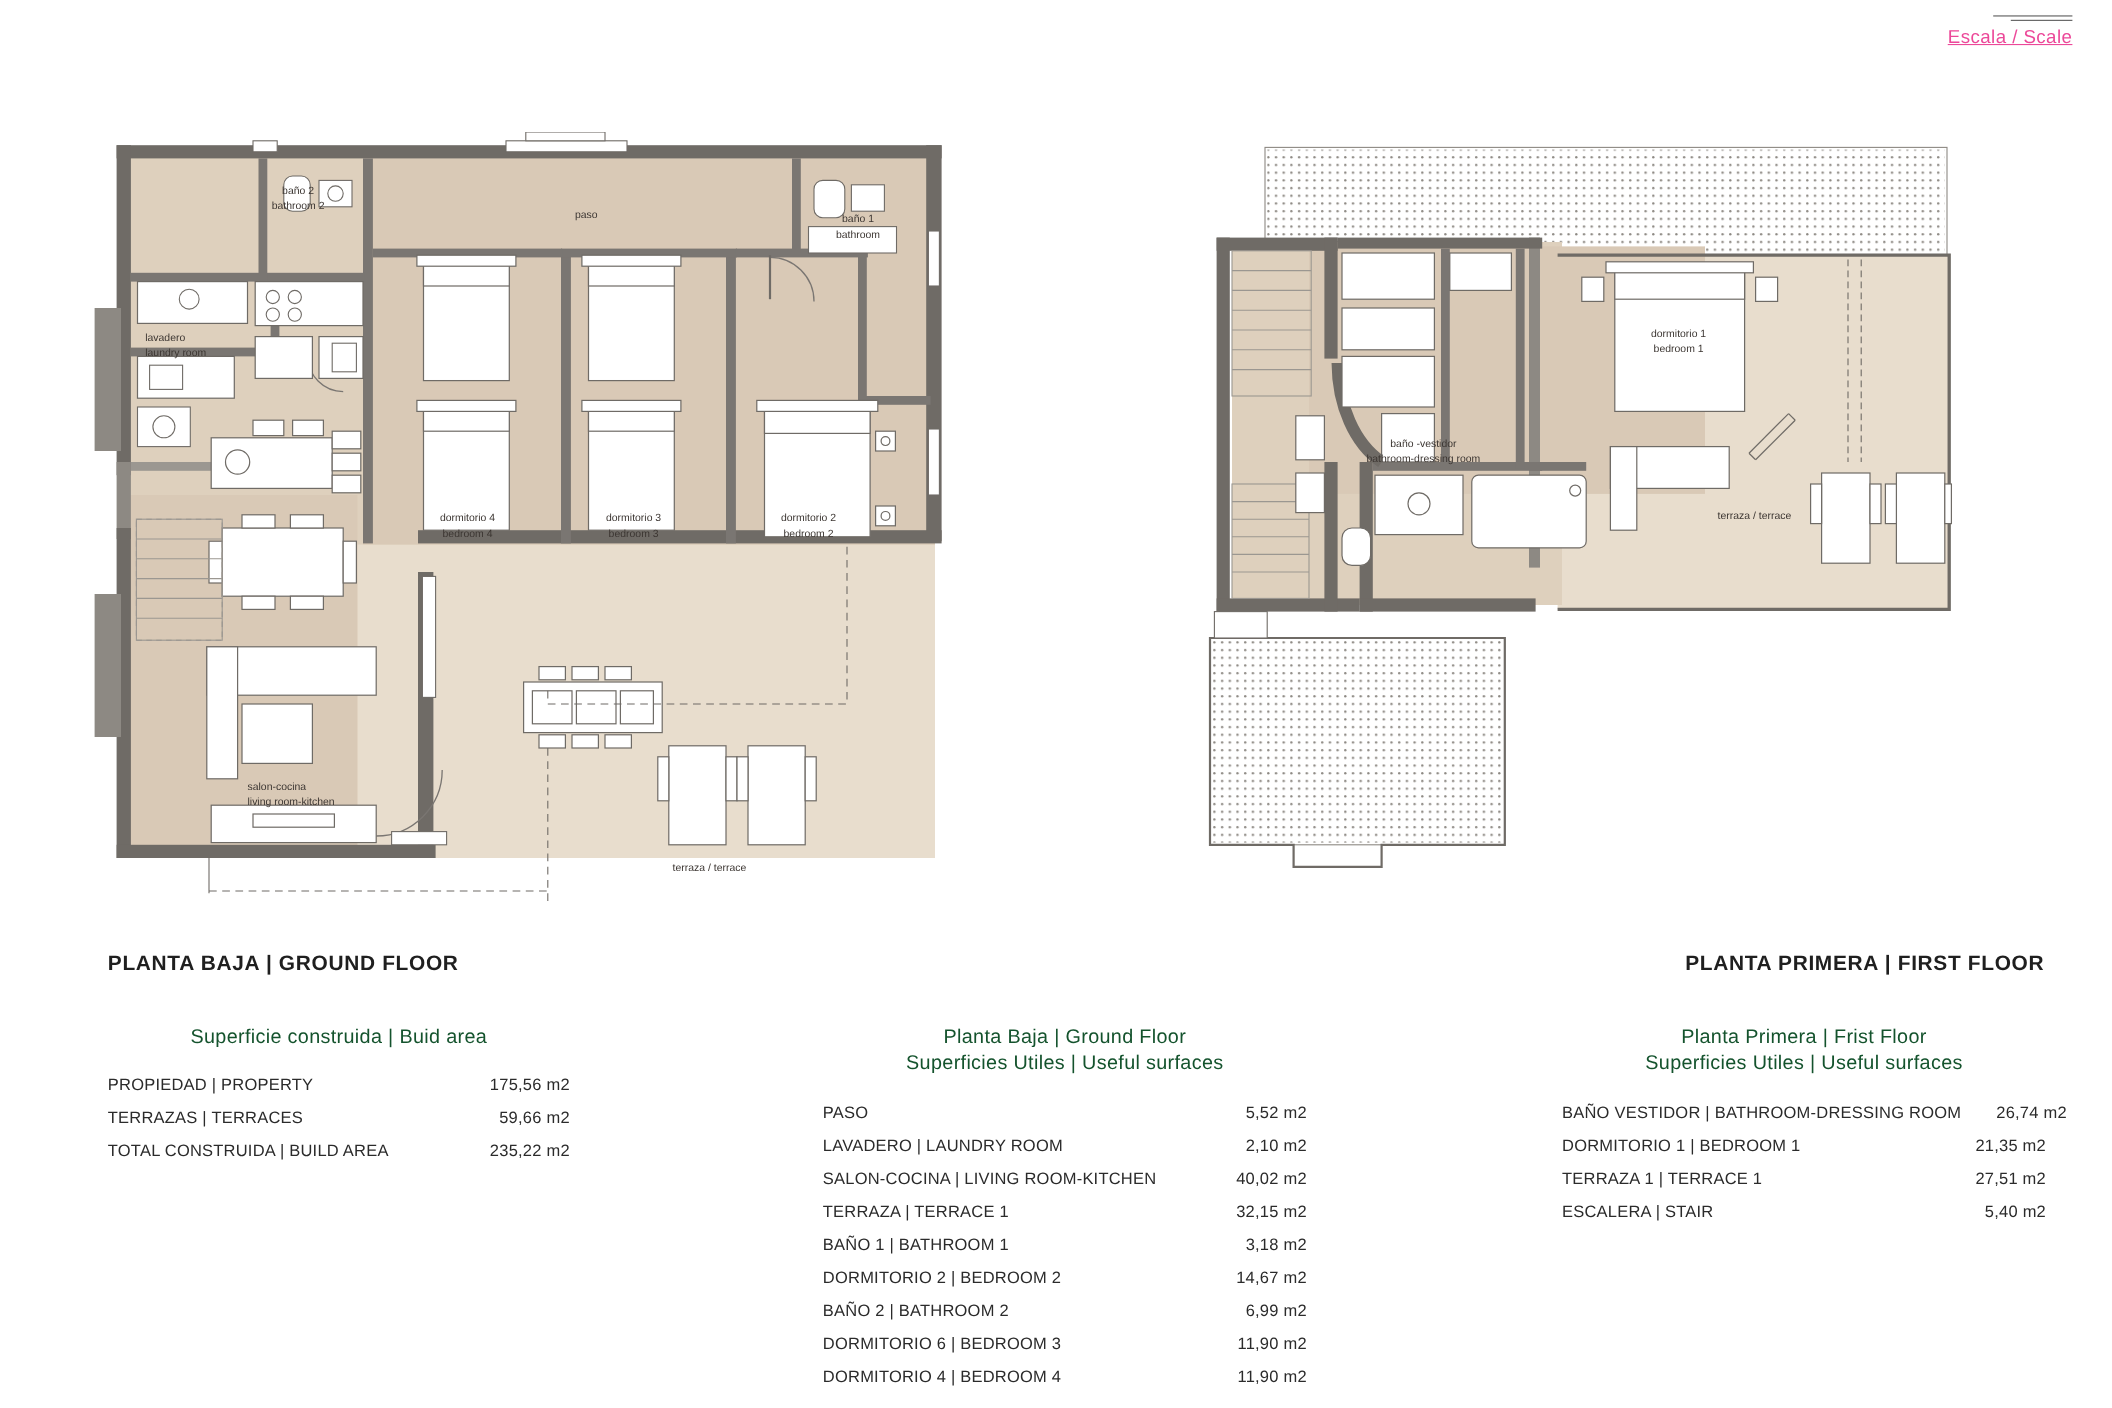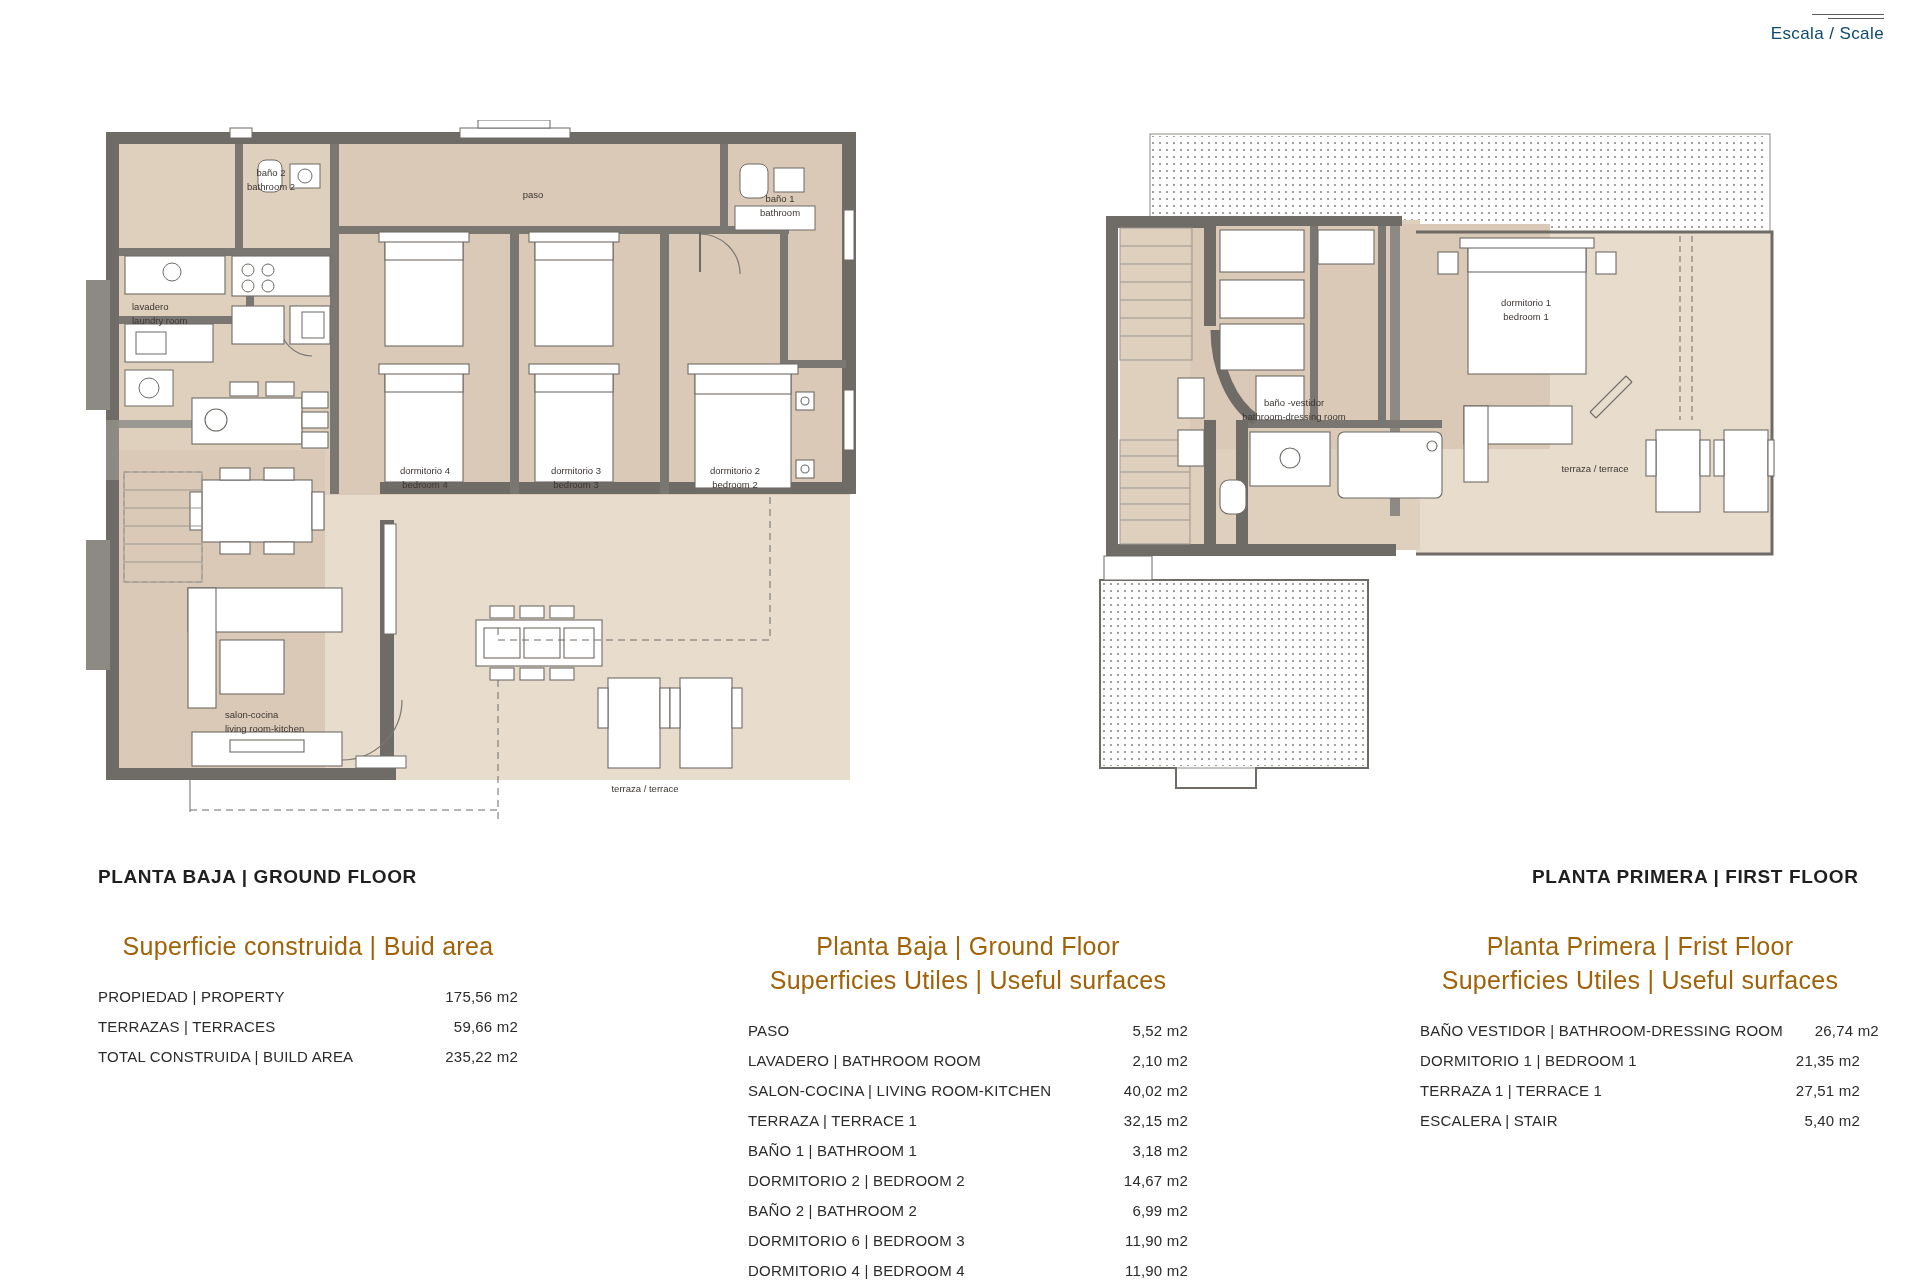--- a/index.html
+++ b/index.html
@@ -31,21 +31,22 @@
   }
   .scale-bars .bar {
     width: 72px;
     height: 0;
     border-top: 1px solid #5a5a5a;
   }
   .scale-bars .bar.short { width: 56px; }
   .scale-label {
     font-size: 17px;
     letter-spacing: .4px;
-    color: #0c4a6e;
+    color: #ec4899;
+    text-decoration: underline;
   }
 
   
   .plan {
     position: absolute;
   }
   .plan svg { display: block; }
 
   .plan-title {
     position: absolute;
@@ -56,23 +57,23 @@
   }
 
   
   .table-block {
     position: absolute;
     font-size: 15px;
     color: #2b2b2b;
   }
   .table-head {
     text-align: center;
-    font-size: 25px;
+    font-size: 18px;
     letter-spacing: .3px;
-    color: #a16207;
+    color: #14532d;
     line-height: 1.35;
     margin-bottom: 18px;
   }
   .row {
     display: flex;
     justify-content: space-between;
     align-items: baseline;
     line-height: 2.0;
     letter-spacing: .2px;
   }
@@ -498,21 +499,21 @@
   <div class="table-head">
     <div>Planta Baja  |  Ground Floor</div>
     <div>Superficies Utiles  |  Useful surfaces</div>
   </div>
   <div id="gf-rows">
       <div class="row">
         <span class="lbl">PASO</span>
         <span class="val">5,52 m2</span>
       </div>
       <div class="row">
-        <span class="lbl">LAVADERO  |  BATHROOM ROOM</span>
+        <span class="lbl">LAVADERO  |  LAUNDRY ROOM</span>
         <span class="val">2,10 m2</span>
       </div>
       <div class="row">
         <span class="lbl">SALON-COCINA  |  LIVING ROOM-KITCHEN</span>
         <span class="val">40,02 m2</span>
       </div>
       <div class="row">
         <span class="lbl">TERRAZA  |  TERRACE 1</span>
         <span class="val">32,15 m2</span>
       </div>

